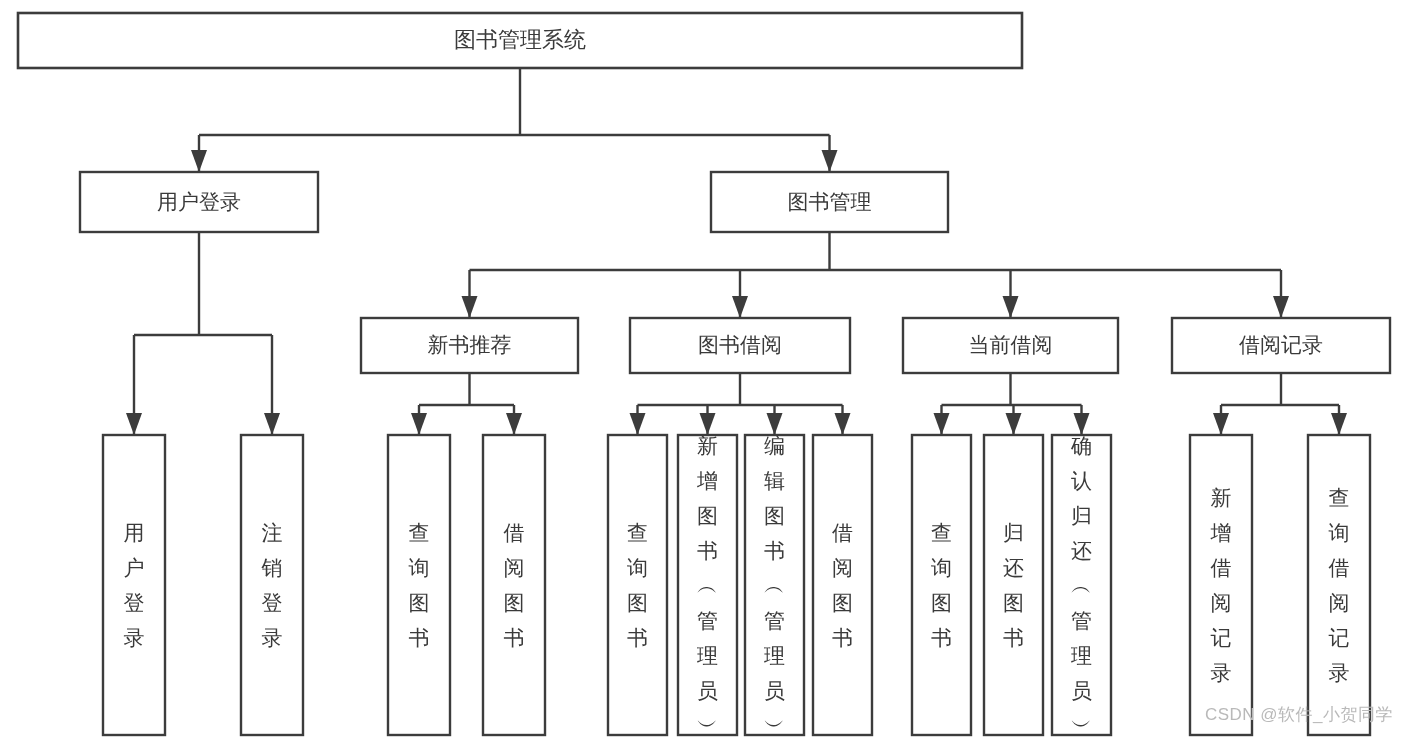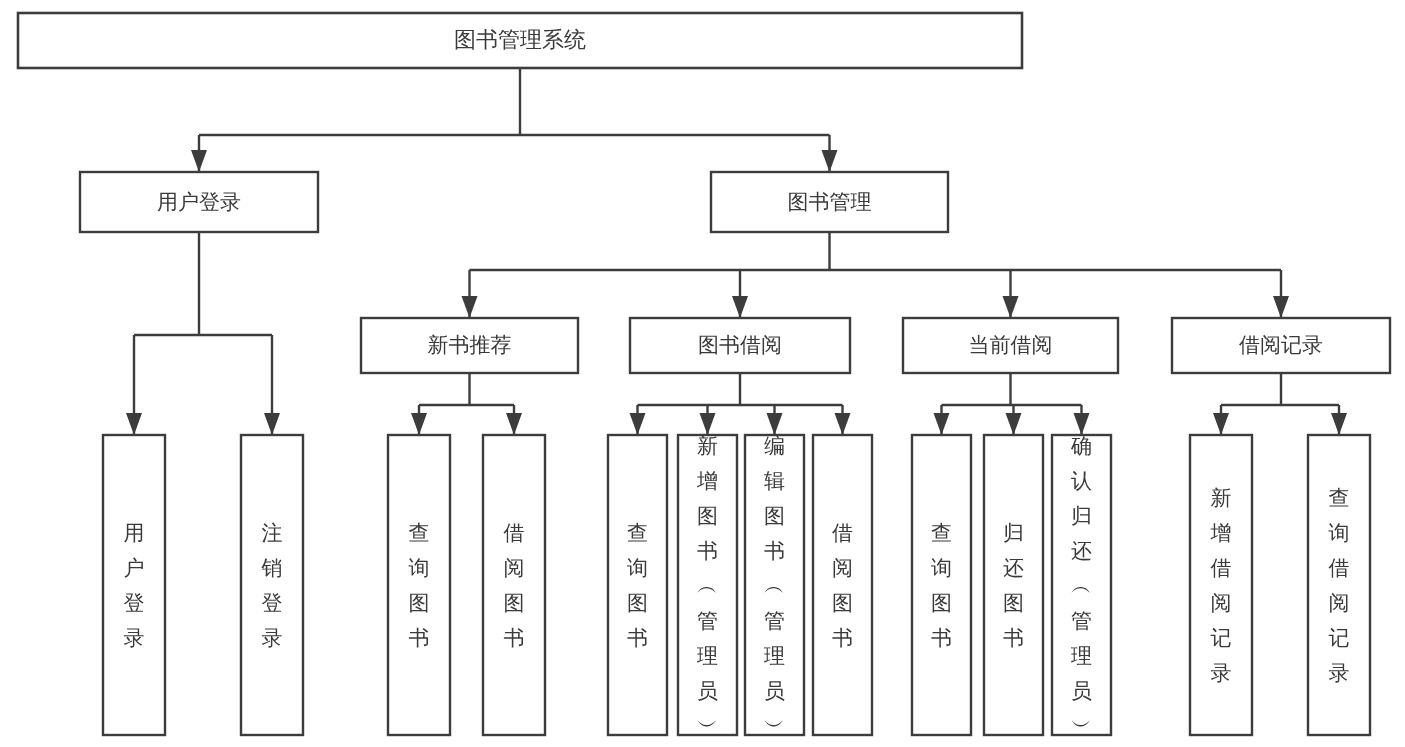--- a/index.html
+++ b/index.html
@@ -268,13 +268,14 @@
           <rect x="1308" y="435" width="62" height="300" class="node-box"></rect>
           <text x="1339" y="505.2" class="vert-label">查</text>
           <text x="1339" y="540.2" class="vert-label">询</text>
           <text x="1339" y="575.2" class="vert-label">借</text>
           <text x="1339" y="610.2" class="vert-label">阅</text>
           <text x="1339" y="645.2" class="vert-label">记</text>
           <text x="1339" y="680.2" class="vert-label">录</text>
         </g>
       </g>
   </svg>
+  <div class="watermark">CSDN @软件_小贺同学</div>
 </div>
 
 </body></html>

